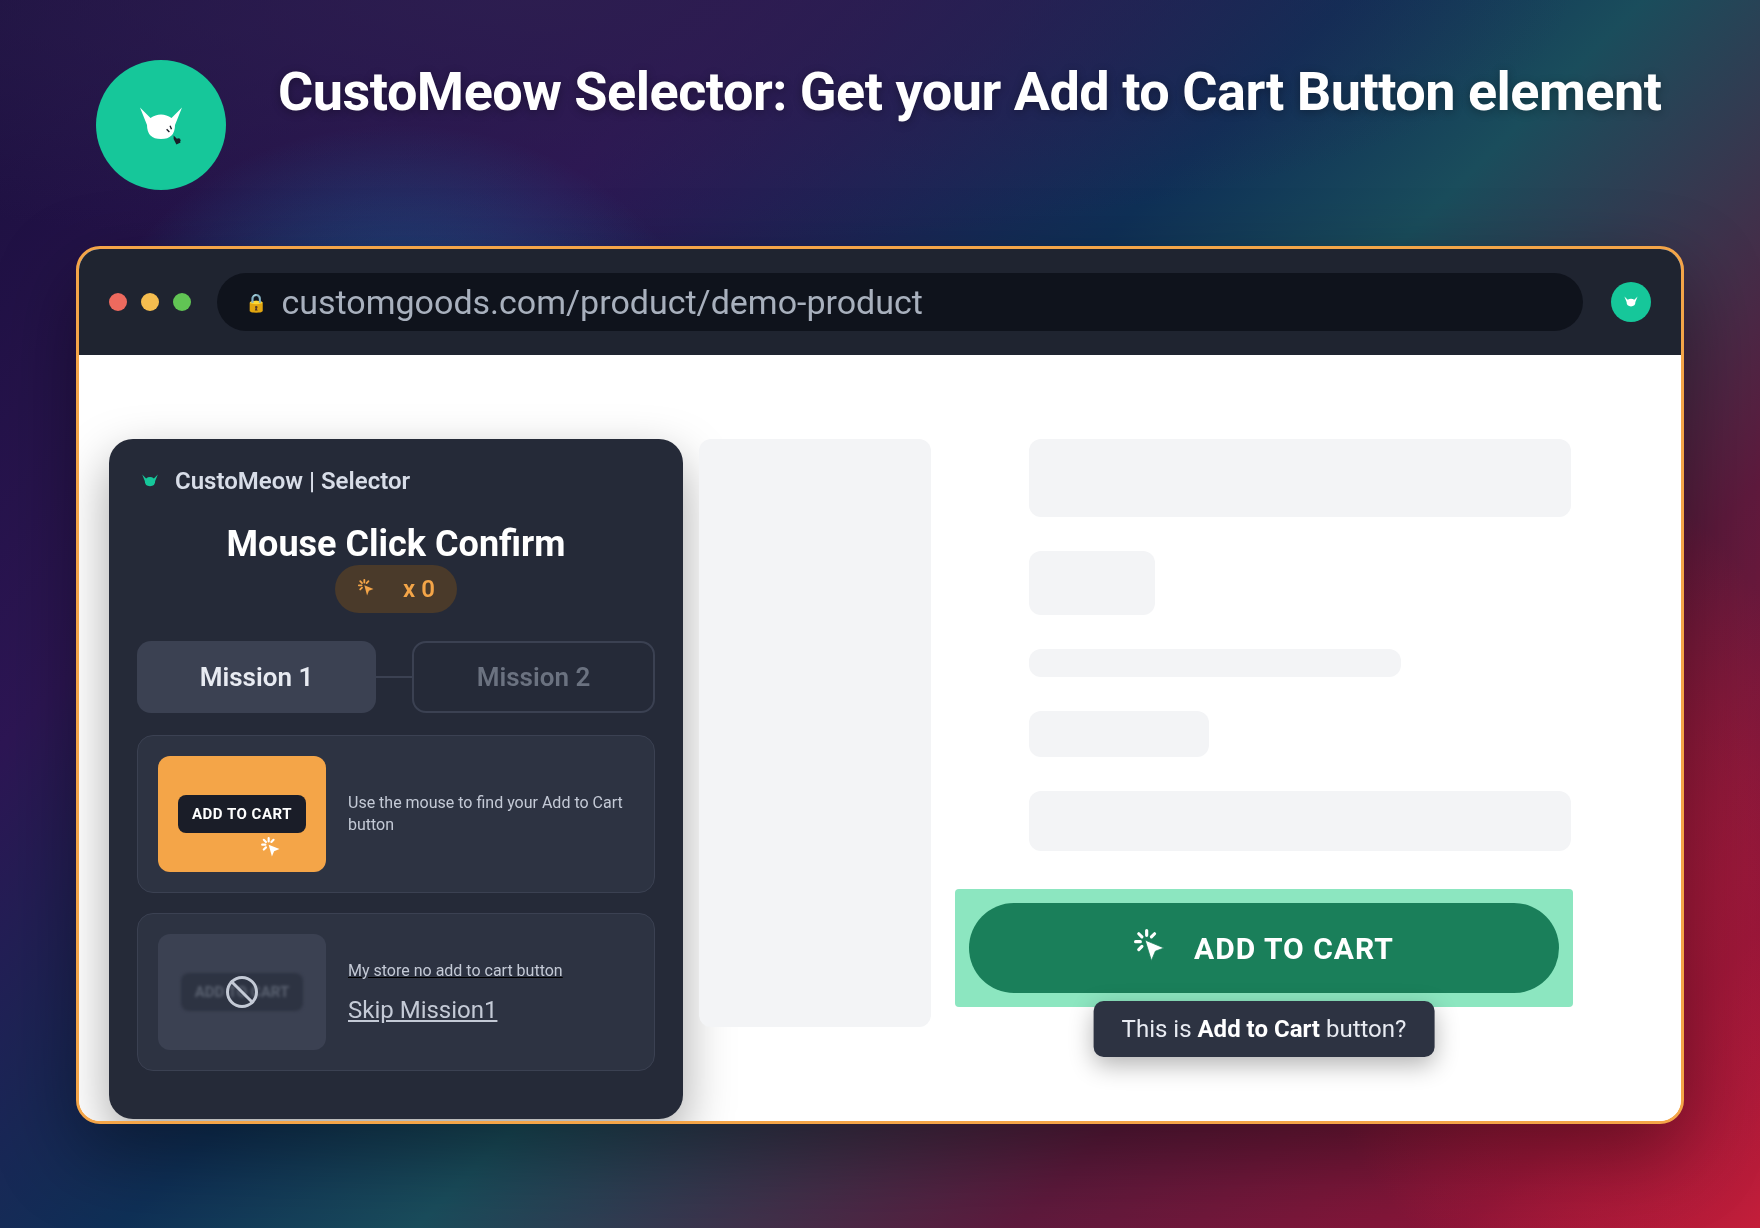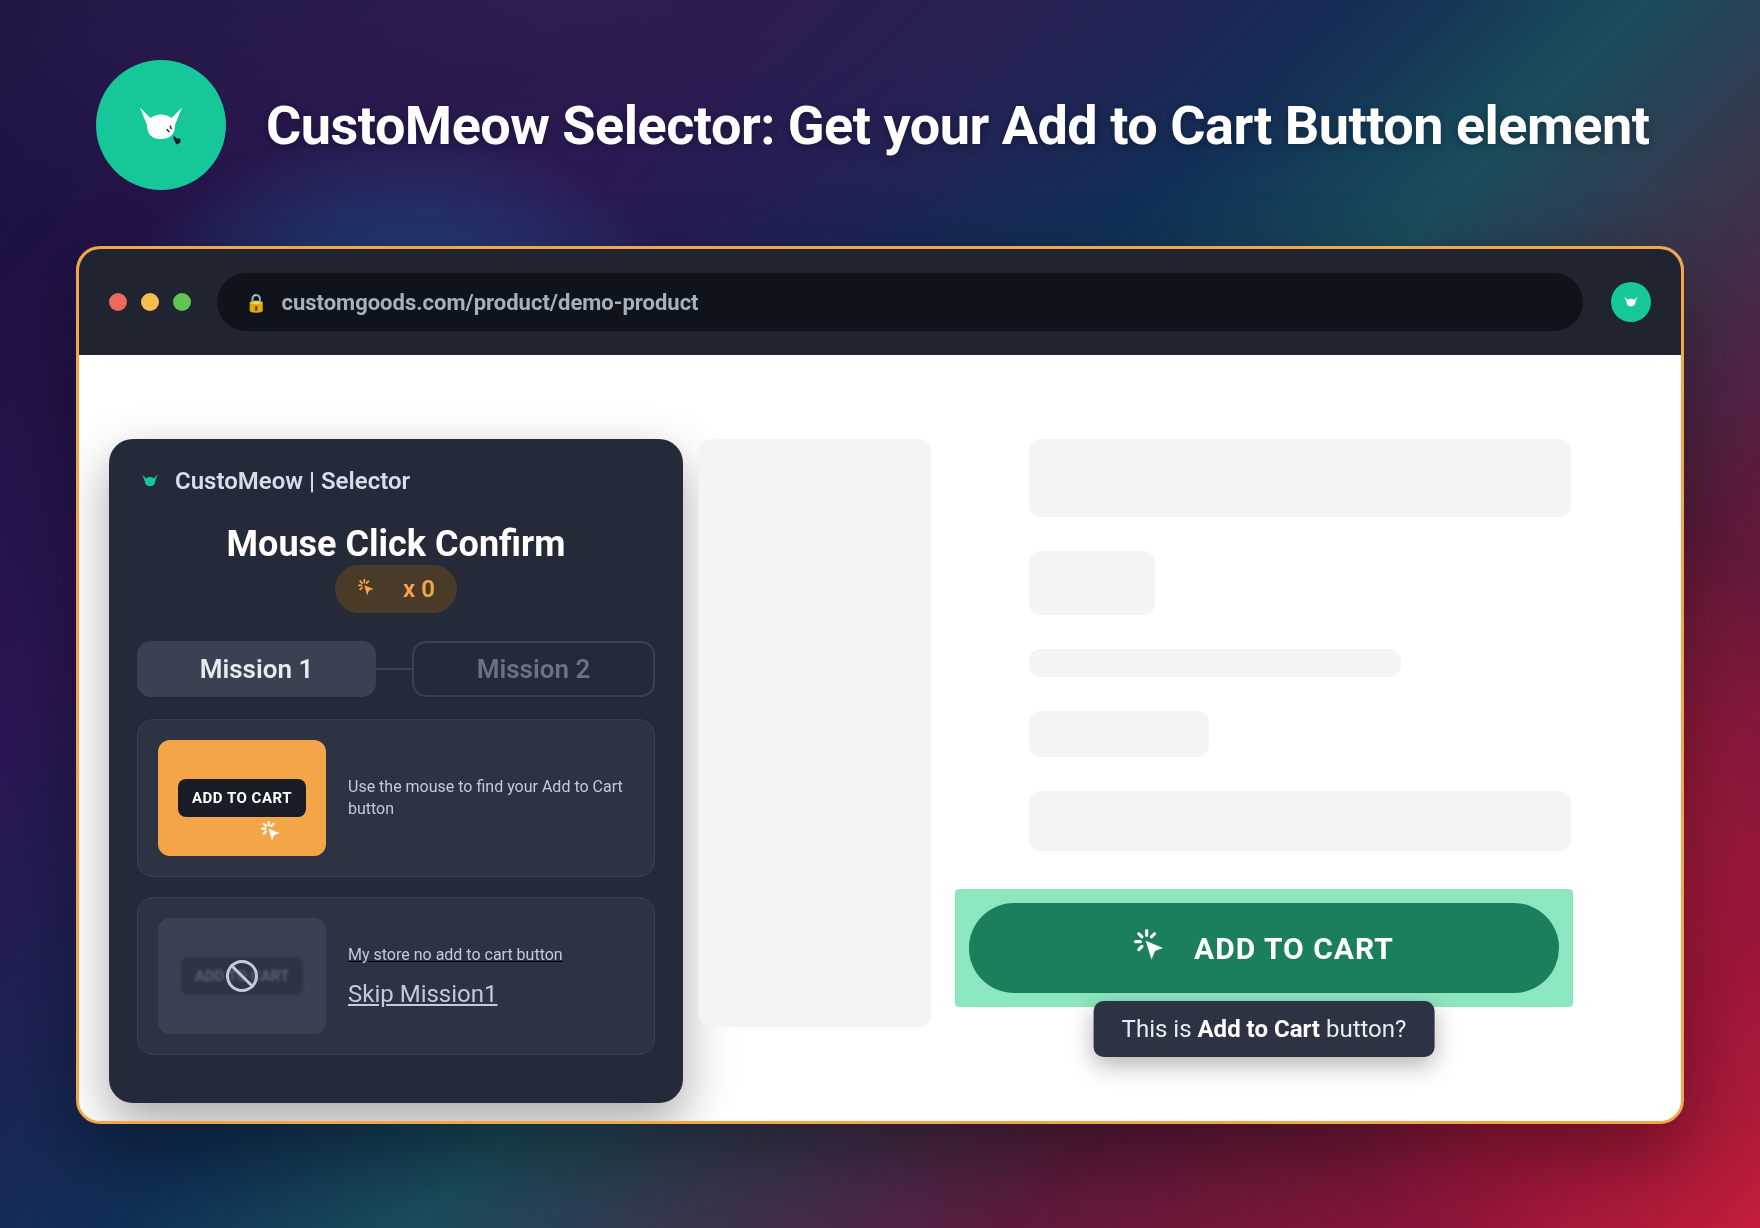--- a/index.html
+++ b/index.html
@@ -40,22 +40,21 @@
   height: 900px;
   background: radial-gradient(ellipse, rgba(220, 30, 60, 0.7) 0%, transparent 65%);
   pointer-events: none;
 }
 
 .header {
   position: absolute;
   top: 60px;
   left: 96px;
   display: flex;
-  align-items: center;
-  gap: 40px;
+  gap: 52px;
 }
 
 .logo-badge {
   width: 130px;
   height: 130px;
   border-radius: 50%;
   background: #16c79a;
   display: flex;
   align-items: center;
   justify-content: center;
@@ -106,21 +105,21 @@
   background: #0f131c;
   border-radius: 29px;
   display: flex;
   align-items: center;
   padding: 0 28px;
   gap: 14px;
   margin-left: 8px;
 }
 
 .lock-icon { color: #6b7280; font-size: 18px; }
-.url-text { color: #a8b0bd; font-size: 22px; font-weight: bold; }
+.url-text { color: #a8b0bd; font-size: 34px; }
 
 .ext-badge {
   width: 40px;
   height: 40px;
   border-radius: 50%;
   background: #16c79a;
   display: flex;
   align-items: center;
   justify-content: center;
   margin-left: 10px;
@@ -182,21 +181,21 @@
 
 .missions {
   display: flex;
   align-items: center;
   gap: 0;
   margin-bottom: 22px;
 }
 
 .mission-tab {
   flex: 1;
-  height: 56px;
+  height: 72px;
   border-radius: 14px;
   display: flex;
   align-items: center;
   justify-content: center;
   font-size: 26px;
   font-weight: 600;
   cursor: pointer;
 }
 
 .mission-active { background: #3b4152; color: #e8ebf2; }

